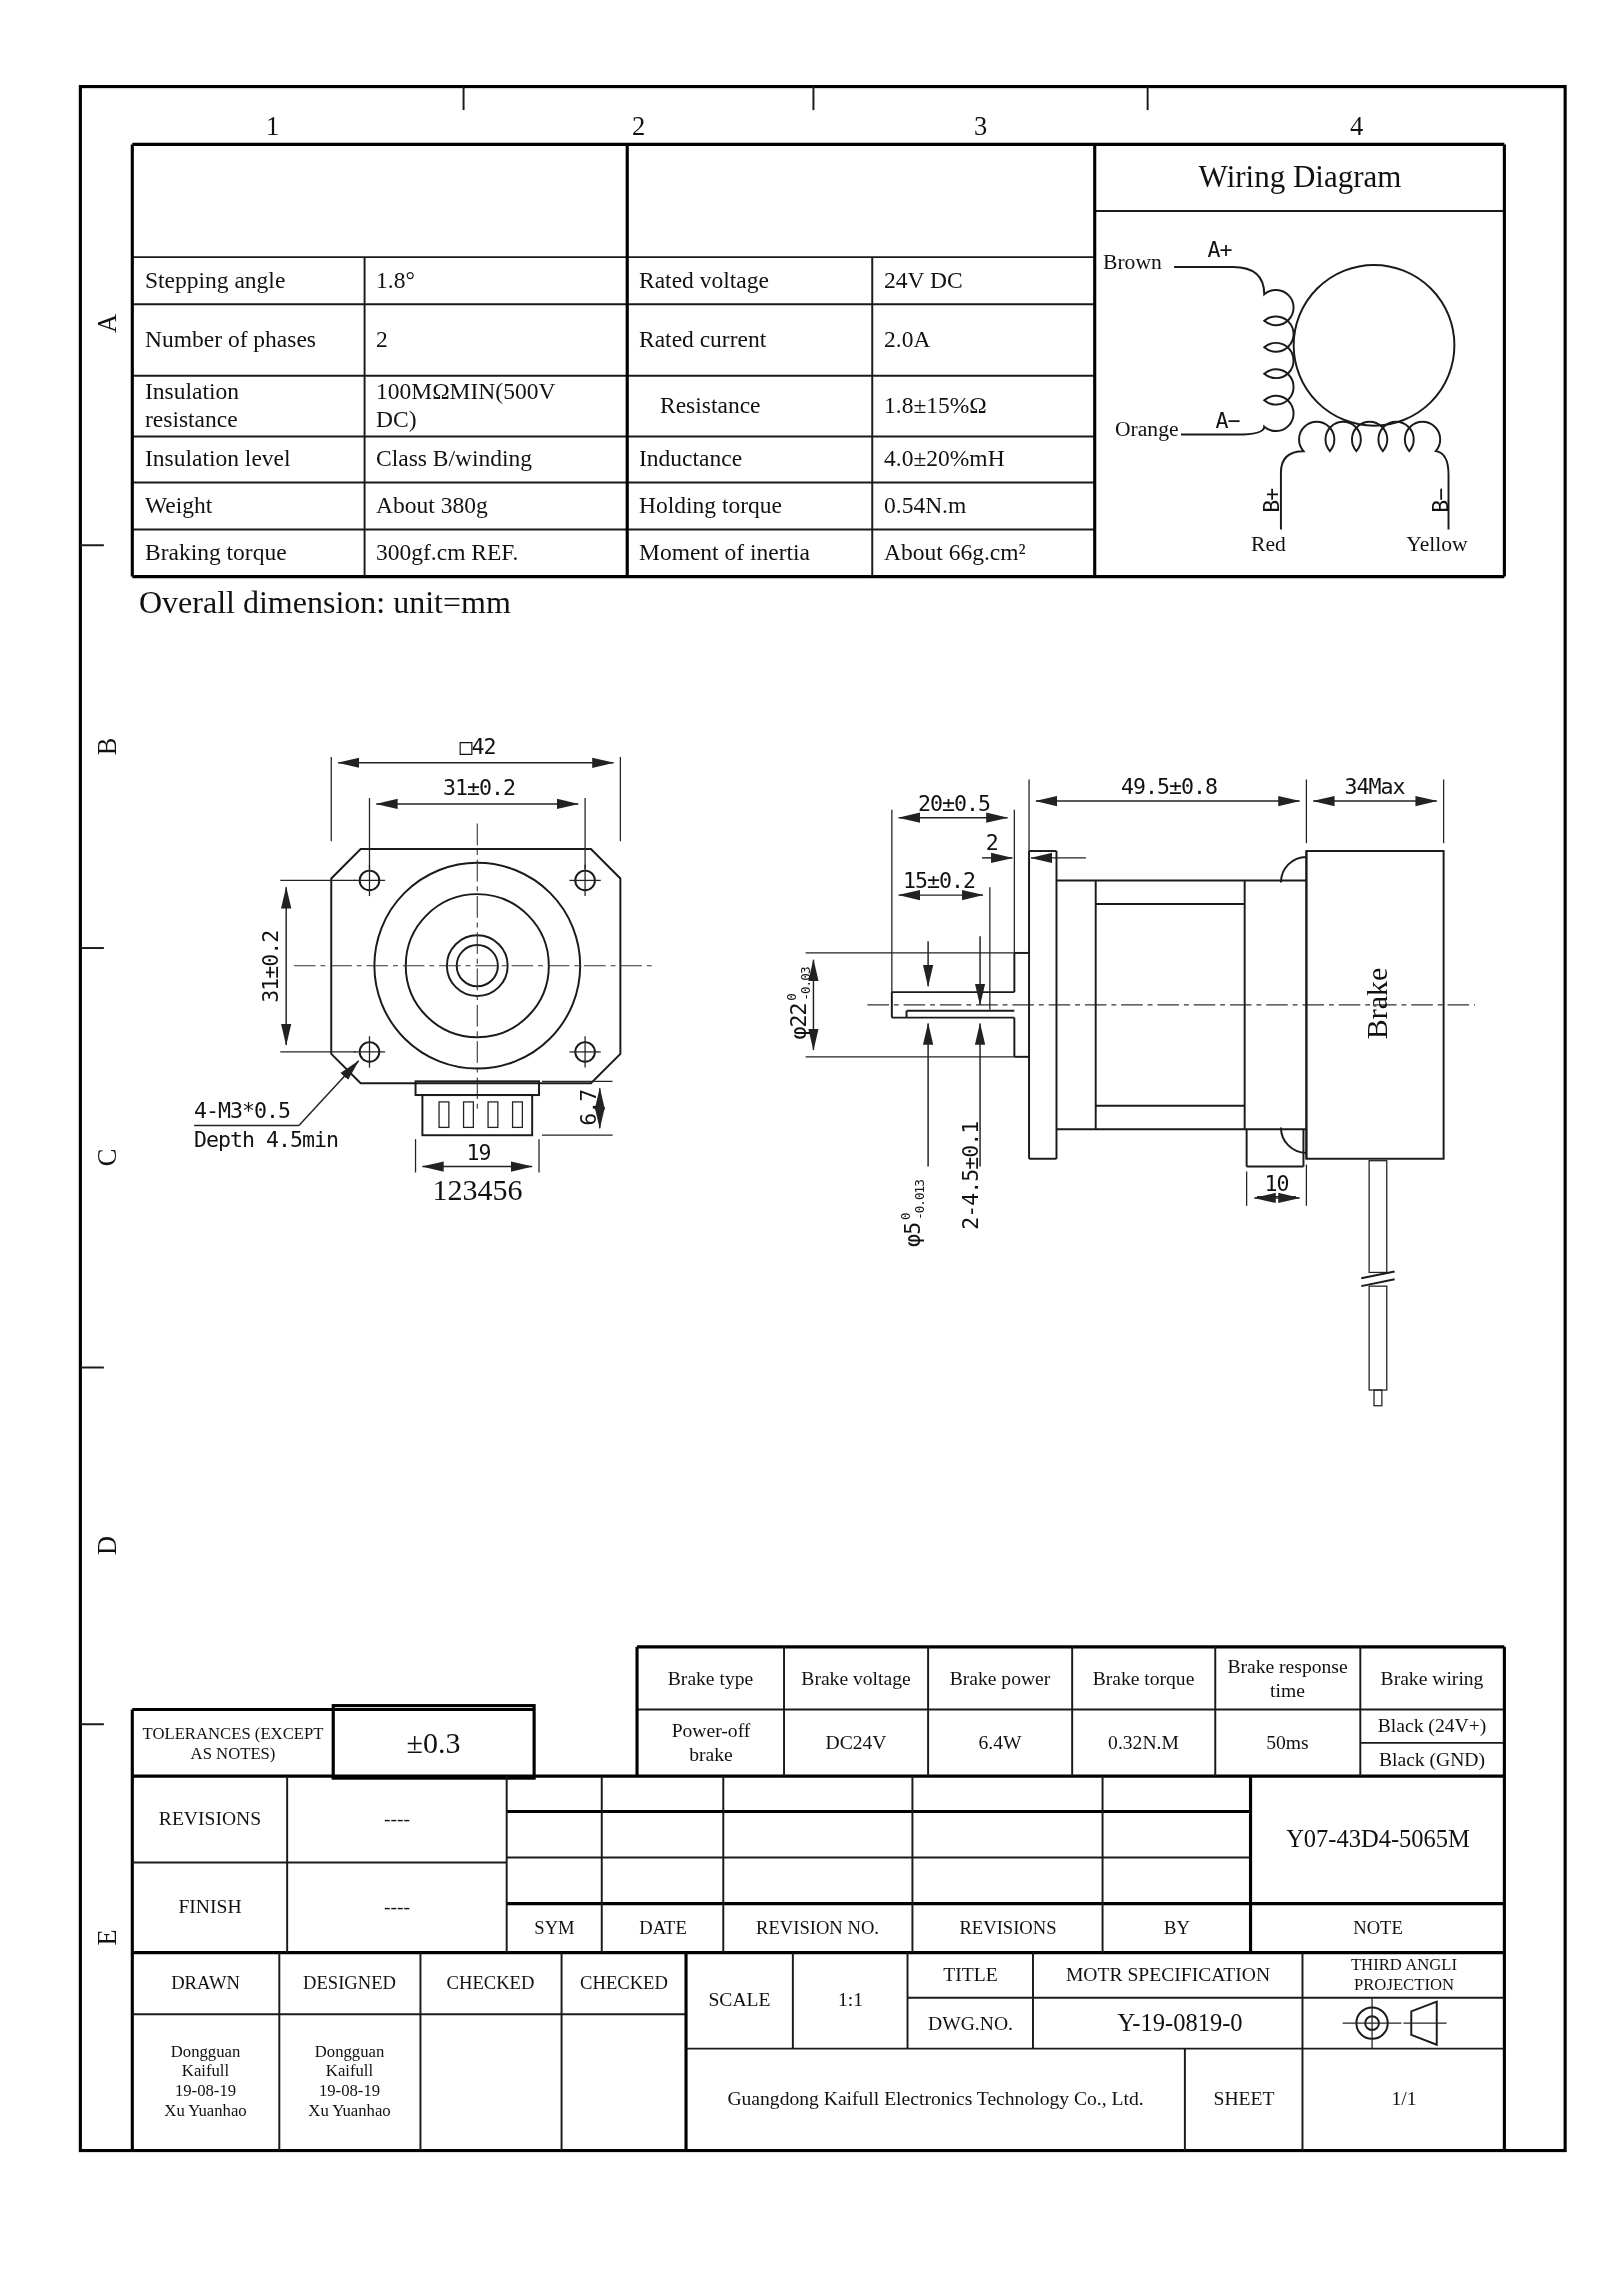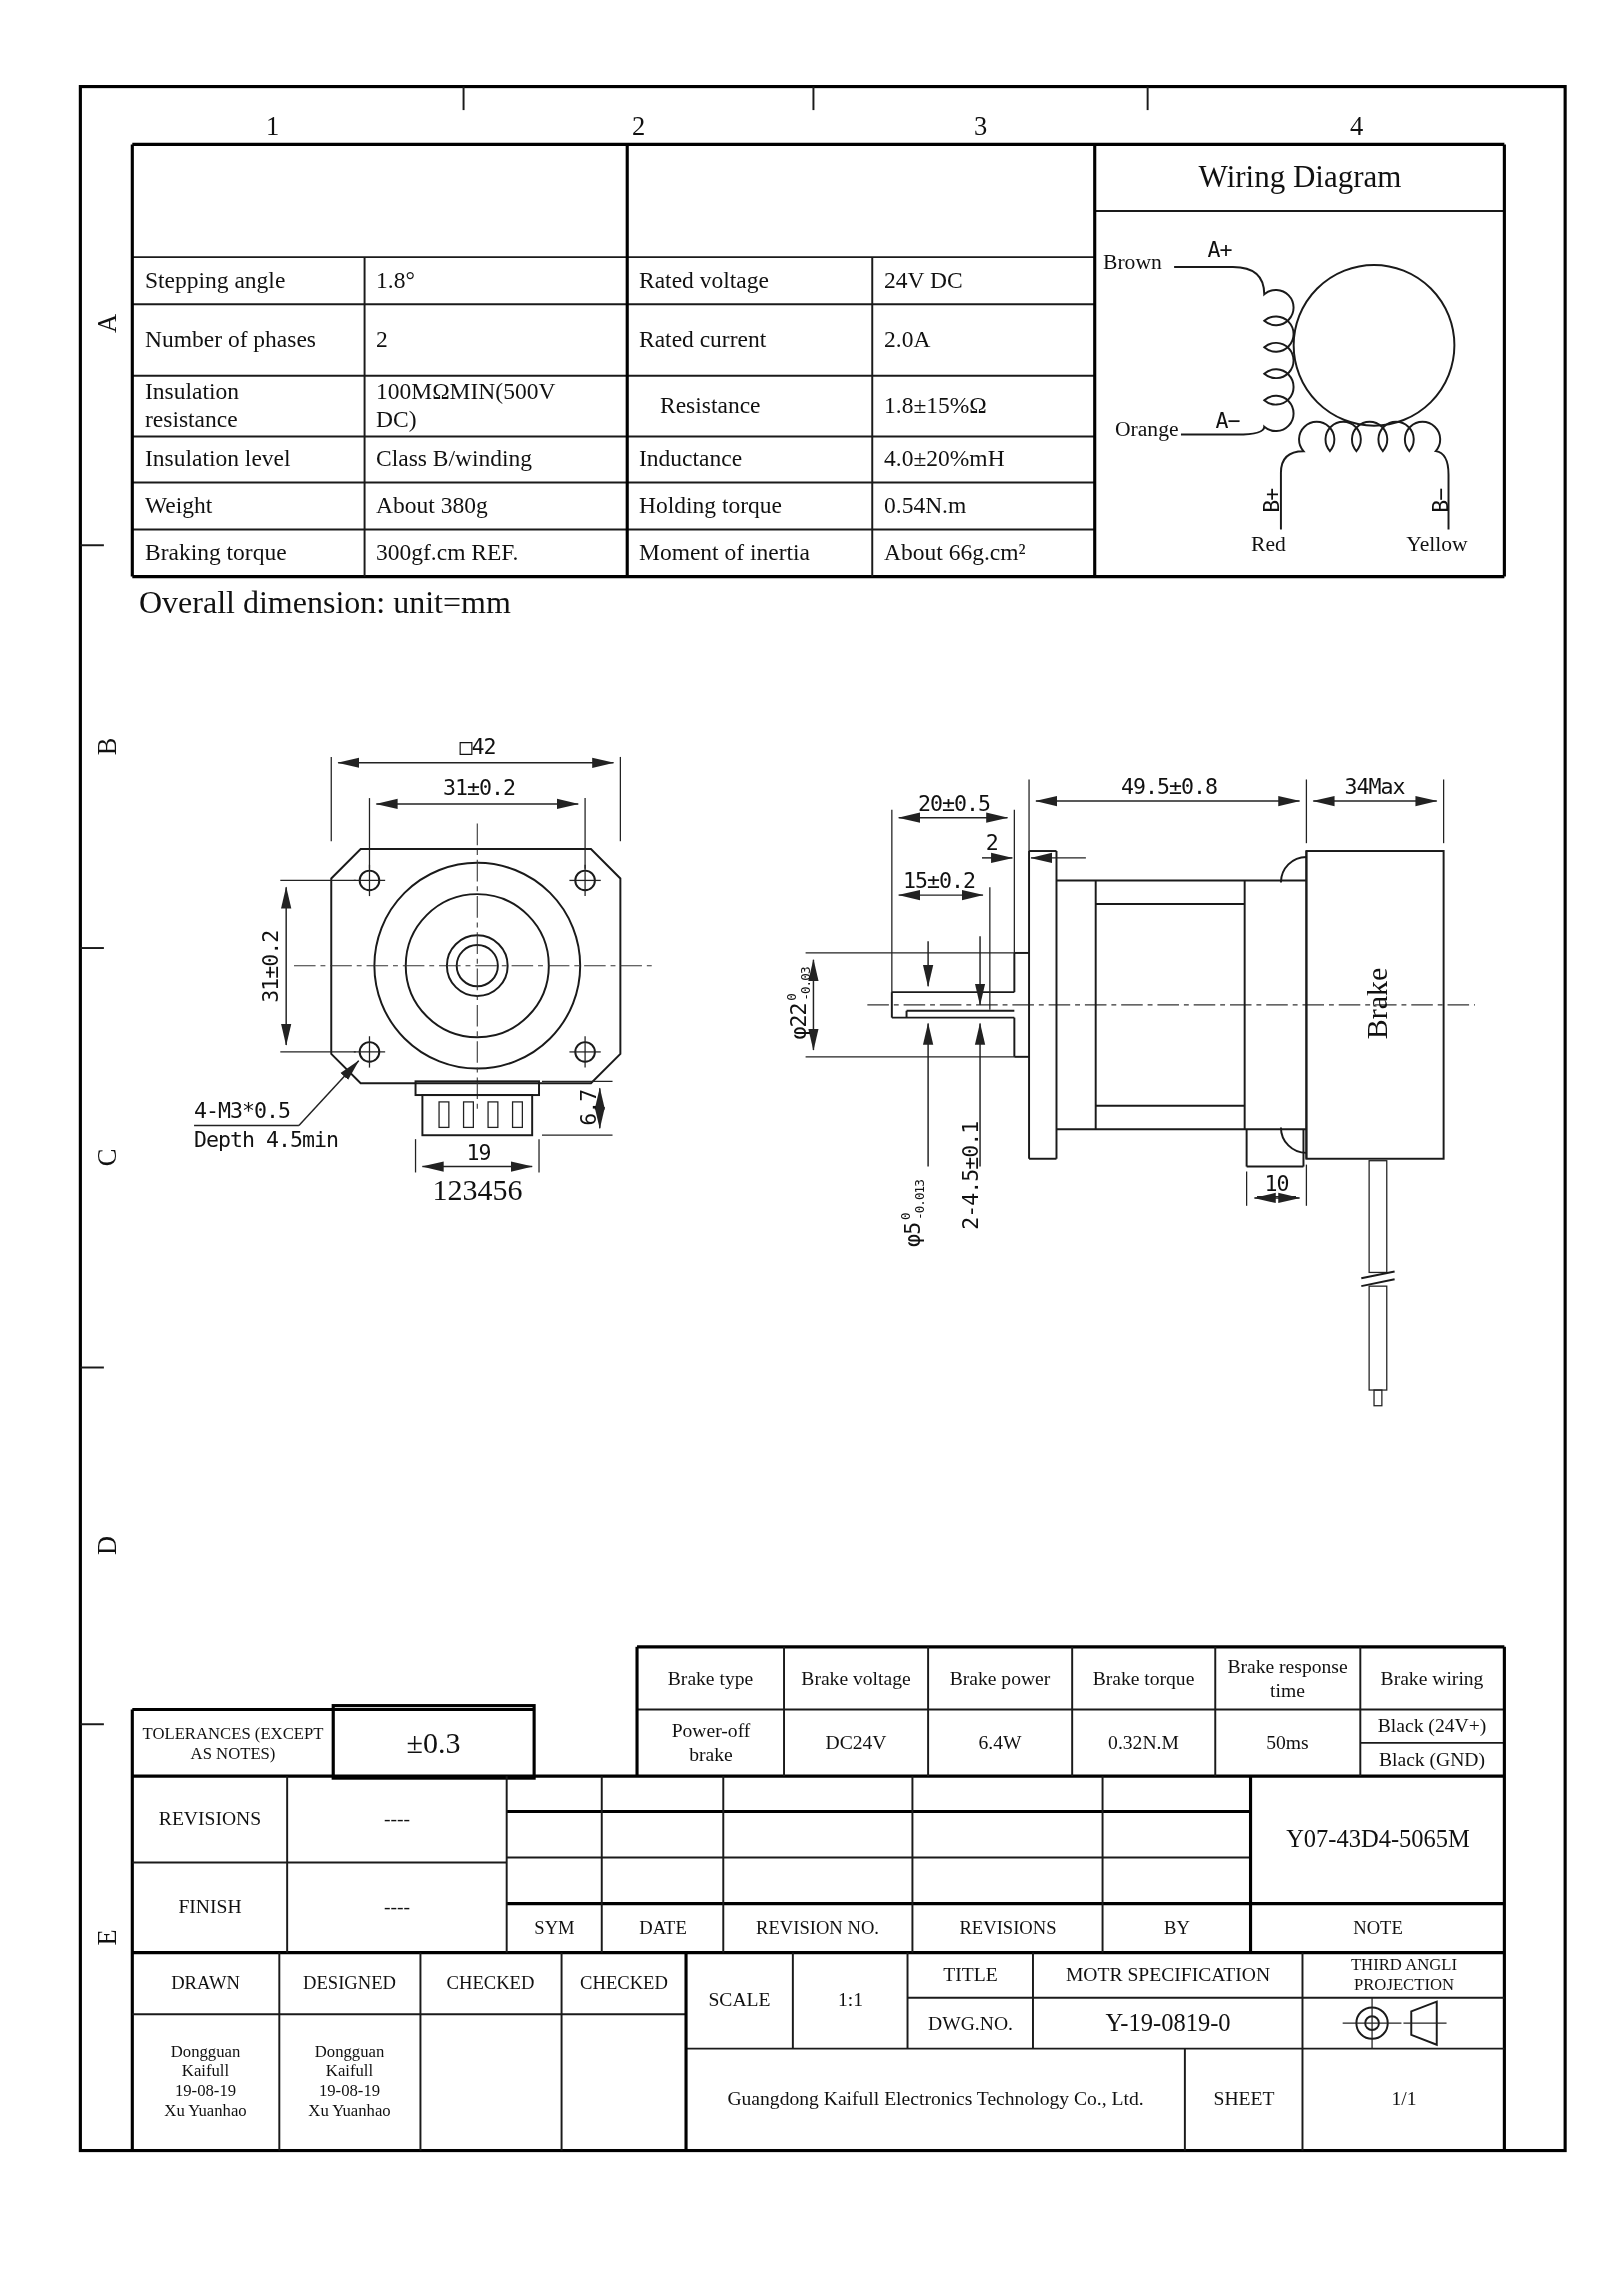--- a/index.html
+++ b/index.html
@@ -389,20 +389,20 @@
   <span>Dongguan</span>
       <span>Kaifull</span>
   <span>19-08-19</span>
       <span>Xu Yuanhao</span>
 </div>
 <div class="t" style="left:686px;top:1952px;width:107px;height:96px;font-size:19.6px;">SCALE</div>
 <div class="t" style="left:793px;top:1952px;width:115px;height:96px;font-size:19.6px;">1:1</div>
 <div class="t" style="left:908px;top:1952px;width:125px;height:45px;font-size:19.6px;">TITLE</div>
 <div class="t" style="left:1033px;top:1952px;width:270px;height:45px;font-size:19.6px;">MOTR SPECIFICATION</div>
 <div class="t" style="left:908px;top:1998px;width:125px;height:51px;font-size:19.6px;">DWG.NO.</div>
-<div class="t" style="left:1033px;top:1998px;width:270px;height:51px;font-size:24.5px;">Y-19-0819-0</div>
+<div class="t" style="left:1033px;top:1998px;width:270px;height:51px;font-size:24.5px;padding-left:12px;">Y-19-0819-0</div>
 <div class="t" style="left:1306px;top:1952px;width:196px;height:45px;font-size:16.7px;">THIRD ANGLI PROJECTION</div>
 <div class="t" style="left:686px;top:2049px;width:499px;height:100px;font-size:19.6px;">Guangdong Kaifull Electronics Technology Co., Ltd.</div>
 <div class="t" style="left:1185px;top:2049px;width:118px;height:100px;font-size:19.6px;">SHEET</div>
 <div class="t" style="left:1303px;top:2049px;width:202px;height:100px;font-size:19.6px;">1/1</div>
 
 </div>
 
 
 </body></html>

